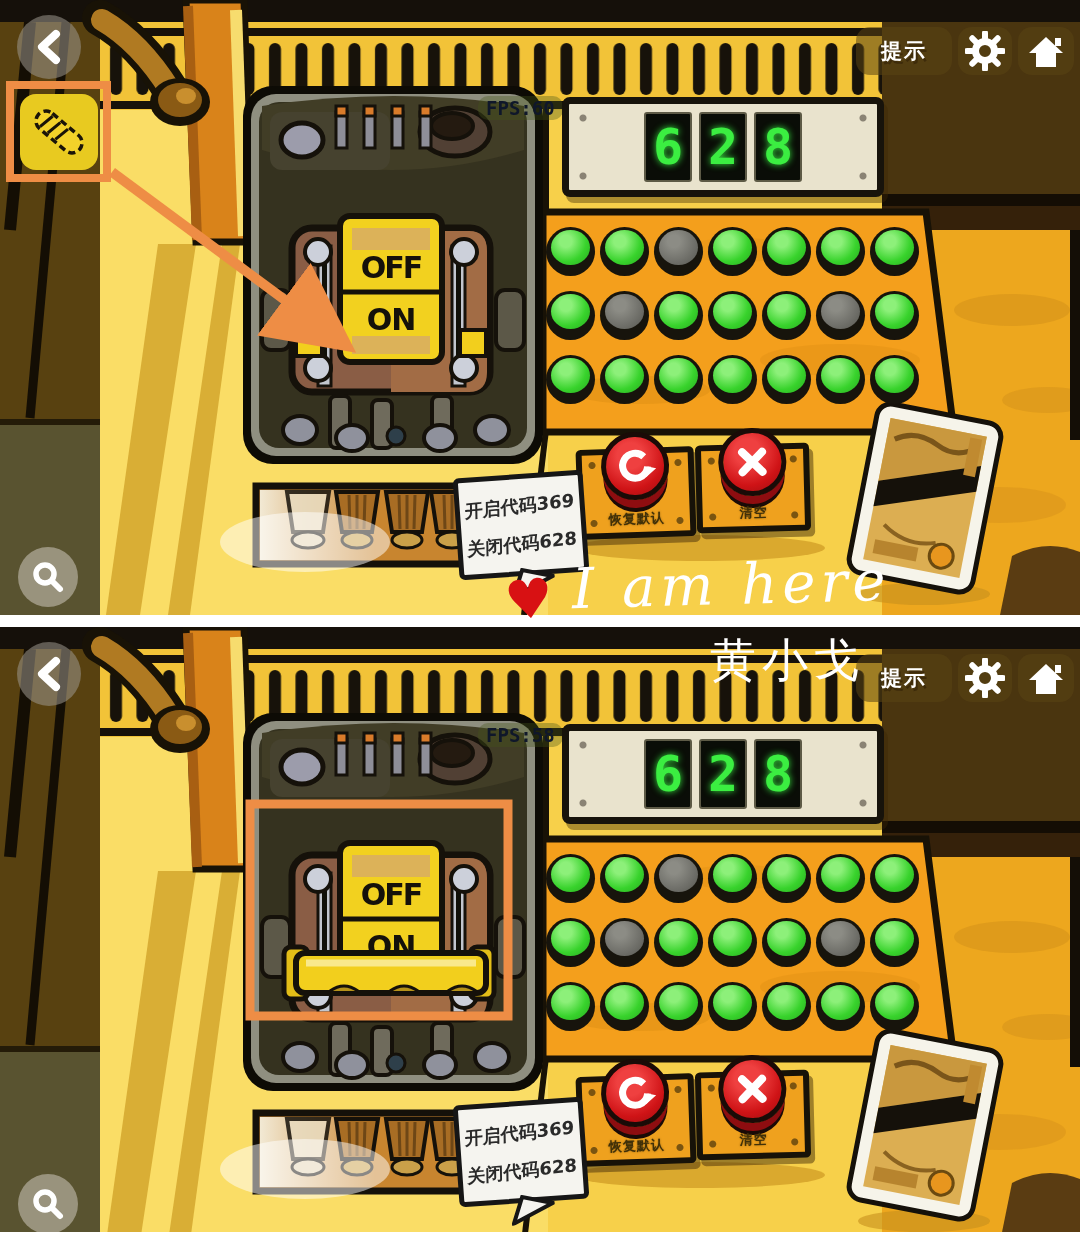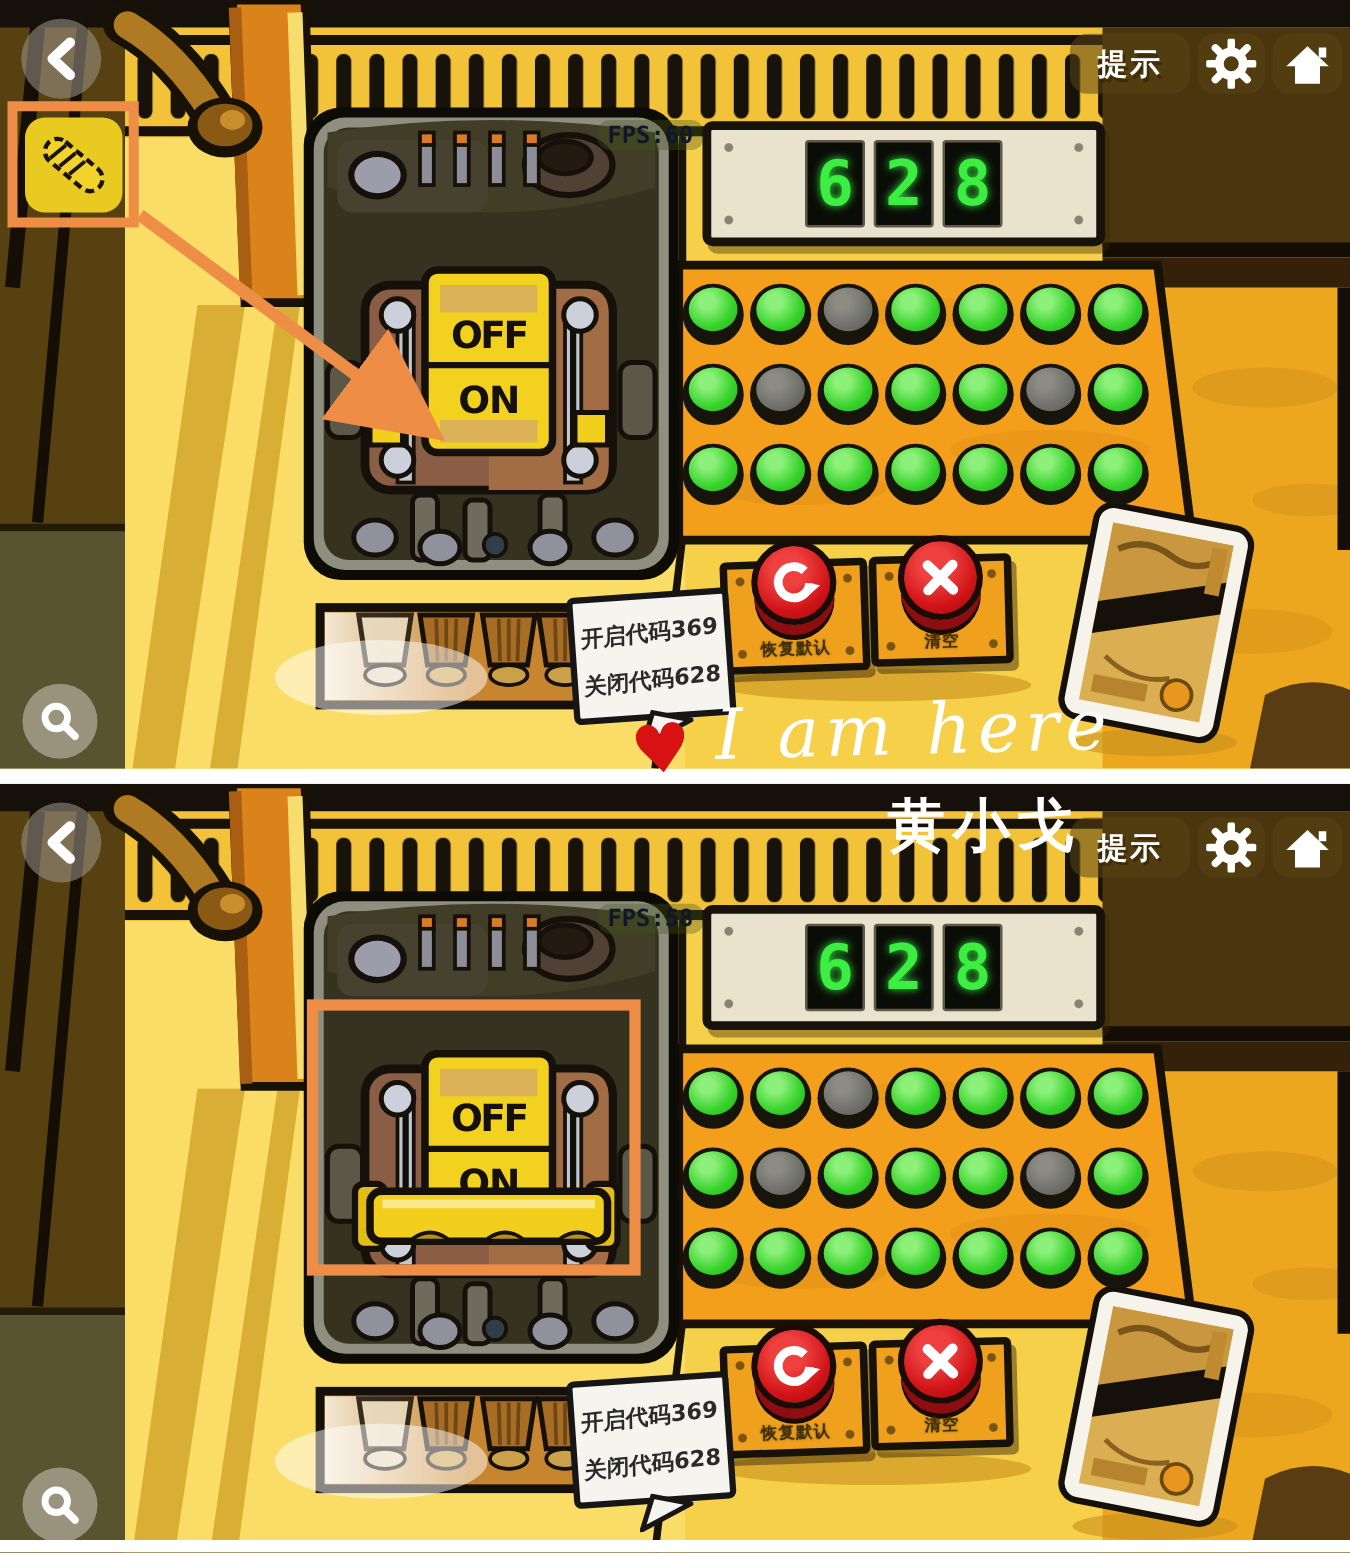--- a/index.html
+++ b/index.html
@@ -53,29 +53,29 @@
       align-items:center;z-index:3}
   .note-line{font-size:18px;font-weight:bold;color:#2a2a2a;transform:skewX(-5deg) rotate(-2deg);white-space:nowrap}
   .note-tail{position:absolute;left:46px;bottom:-27px}
   
   .back-btn{position:absolute;left:17px;top:15px;width:64px;height:64px;border-radius:50%;
       background:rgba(156,152,142,.55);display:flex;align-items:center;justify-content:center}
   .zoom-btn{position:absolute;left:18px;top:547px;width:60px;height:60px;border-radius:50%;
       background:rgba(196,190,176,.6);display:flex;align-items:center;justify-content:center}
   .chip{position:absolute;top:27px;height:48px;background:rgba(90,67,20,.55);border-radius:14px;
       display:flex;align-items:center;justify-content:center}
-  .hint-chip{left:856px;width:96px;color:#fff;font-size:24px;font-weight:bold;letter-spacing:2px;
+  .hint-chip{left:856px;width:96px;color:#fff;font-size:21px;font-weight:bold;letter-spacing:2px;
       text-shadow:2px 3px 0 rgba(45,30,5,.55)}
   .gear-chip{left:958px;width:54px}
   .home-chip{left:1018px;width:56px}
   
   .watermark-heart{position:absolute;left:505px;top:568px;font-size:54px;color:#d81113;transform:rotate(-6deg);z-index:6}
   .watermark-script{position:absolute;left:572px;top:552px;font-family:"DejaVu Serif",serif;font-style:italic;
       font-size:56px;color:#fff;letter-spacing:5px;transform:rotate(-1.5deg);z-index:6;white-space:nowrap}
-  .watermark-author{position:absolute;left:710px;top:630px;font-size:46px;font-weight:bold;color:#fff;
+  .watermark-author{position:absolute;left:710px;top:630px;font-size:46px;font-weight:normal;color:#fff;
       letter-spacing:6px;z-index:6;white-space:nowrap}
   .bottom-strip{position:absolute;left:0;top:605px;width:1080px;height:10px;background:#fff;z-index:4}
 </style>
 </head>
 <body>
 
 <div id="stage">
 
   <section class="panel" id="panel-top">
     <svg class="scene" viewBox="0 0 1080 615">

